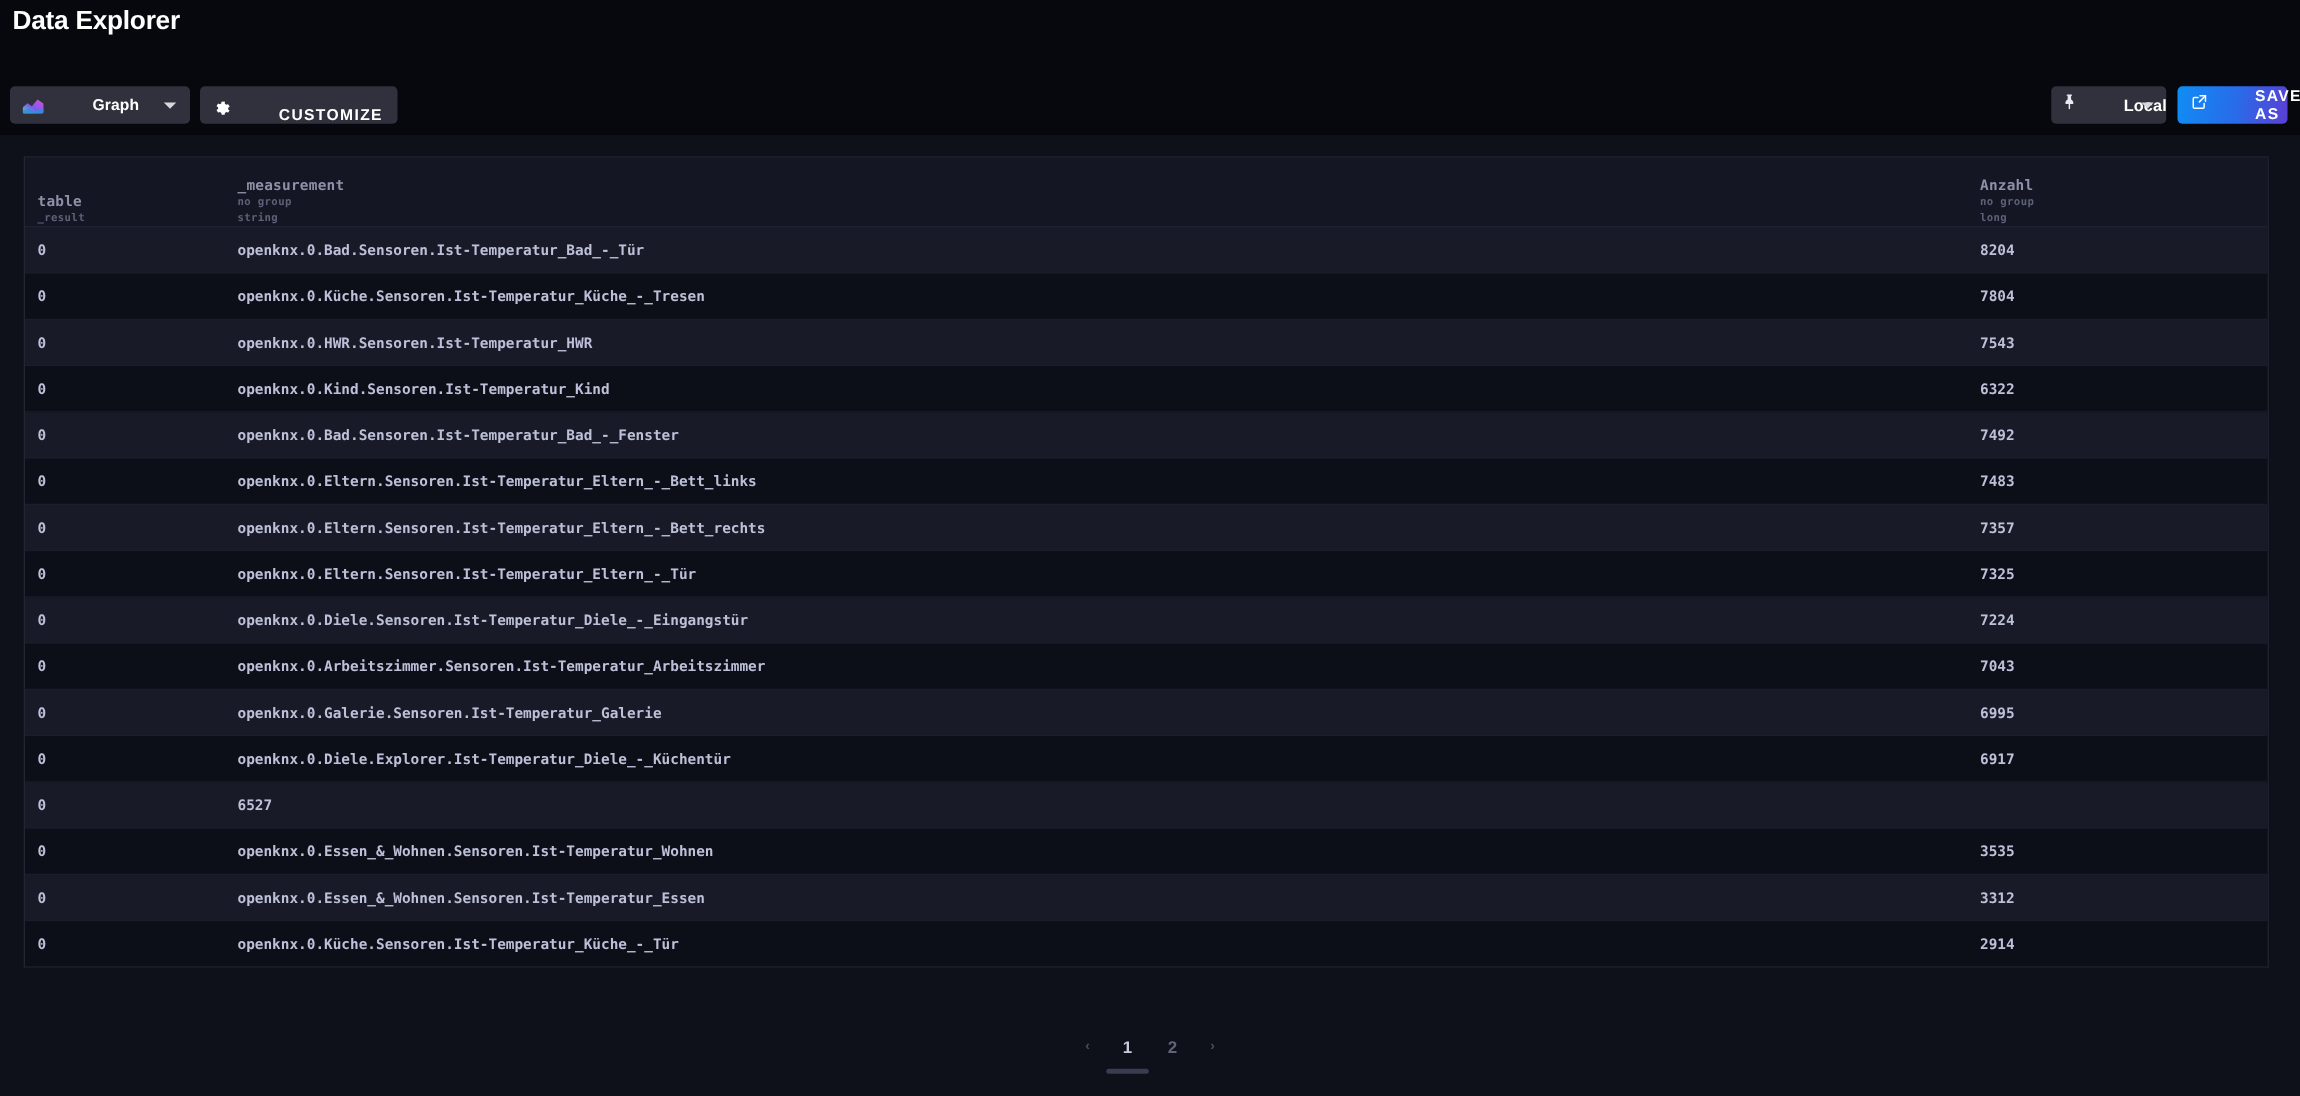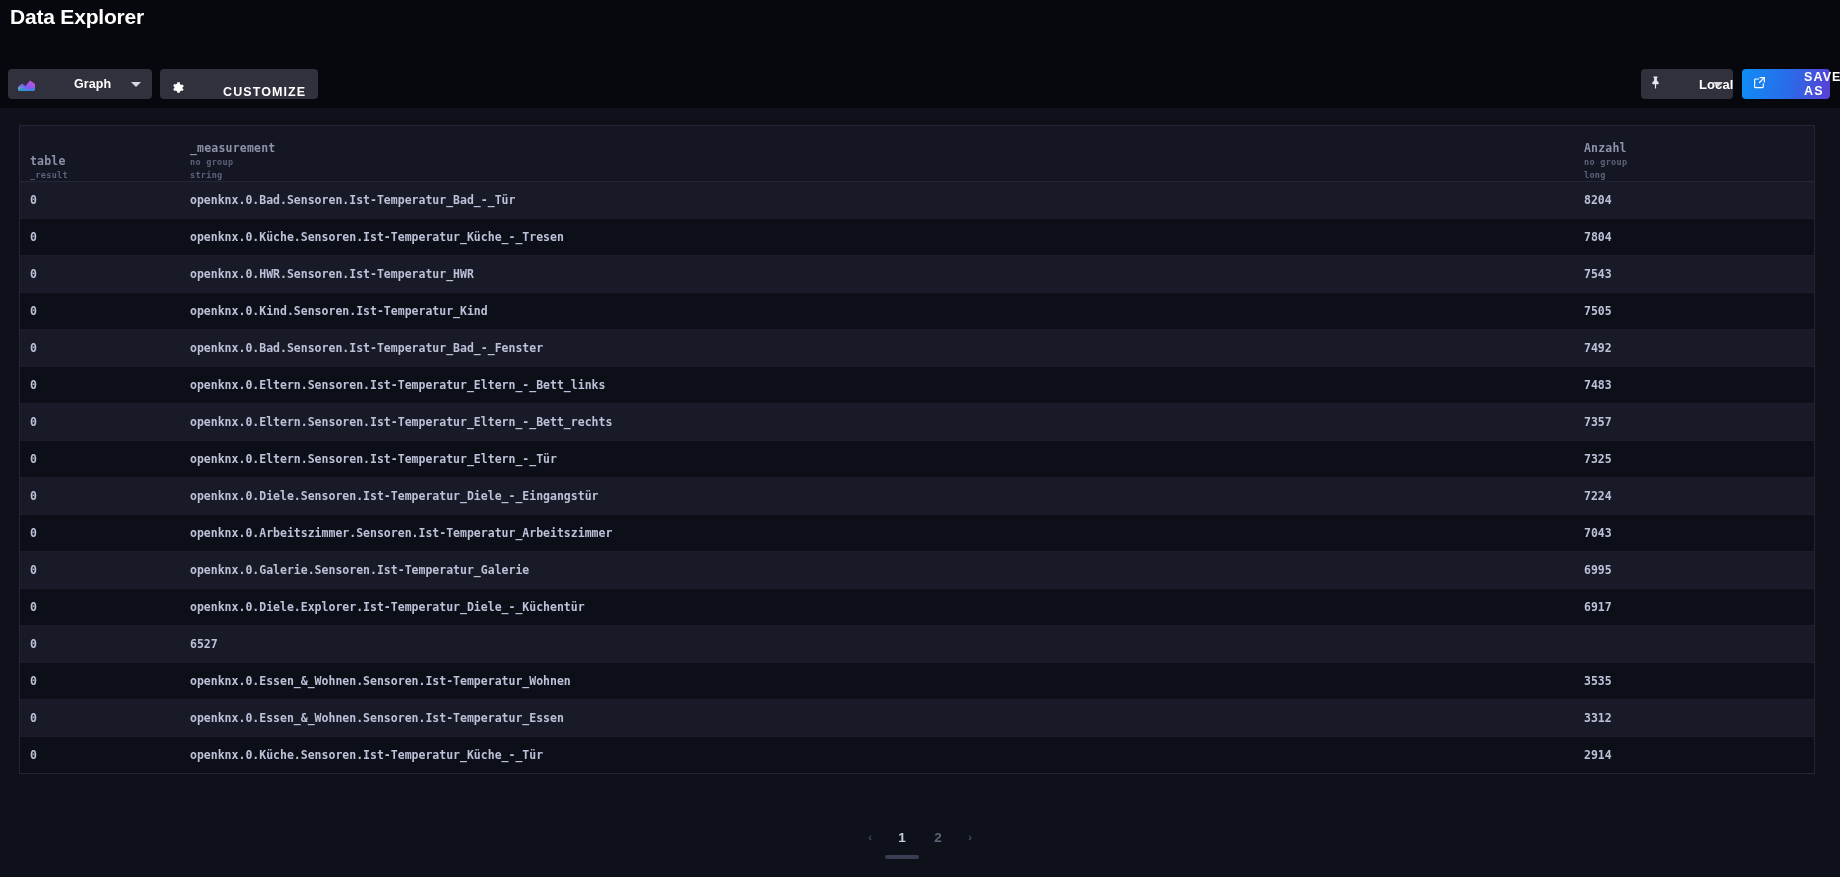--- a/index.html
+++ b/index.html
@@ -253,21 +253,21 @@
             <div class="cell cell-count">7804</div>
           </div>
           <div class="trow alt">
             <div class="cell cell-table">0</div>
             <div class="cell cell-meas">openknx.0.HWR.Sensoren.Ist-Temperatur_HWR</div>
             <div class="cell cell-count">7543</div>
           </div>
           <div class="trow main">
             <div class="cell cell-table">0</div>
             <div class="cell cell-meas">openknx.0.Kind.Sensoren.Ist-Temperatur_Kind</div>
-            <div class="cell cell-count">7505</div>
+            <div class="cell cell-count">6322</div>
           </div>
           <div class="trow alt">
             <div class="cell cell-table">0</div>
             <div class="cell cell-meas">openknx.0.Bad.Sensoren.Ist-Temperatur_Bad_-_Fenster</div>
             <div class="cell cell-count">7492</div>
           </div>
           <div class="trow main">
             <div class="cell cell-table">0</div>
             <div class="cell cell-meas">openknx.0.Eltern.Sensoren.Ist-Temperatur_Eltern_-_Bett_links</div>
             <div class="cell cell-count">7483</div>

